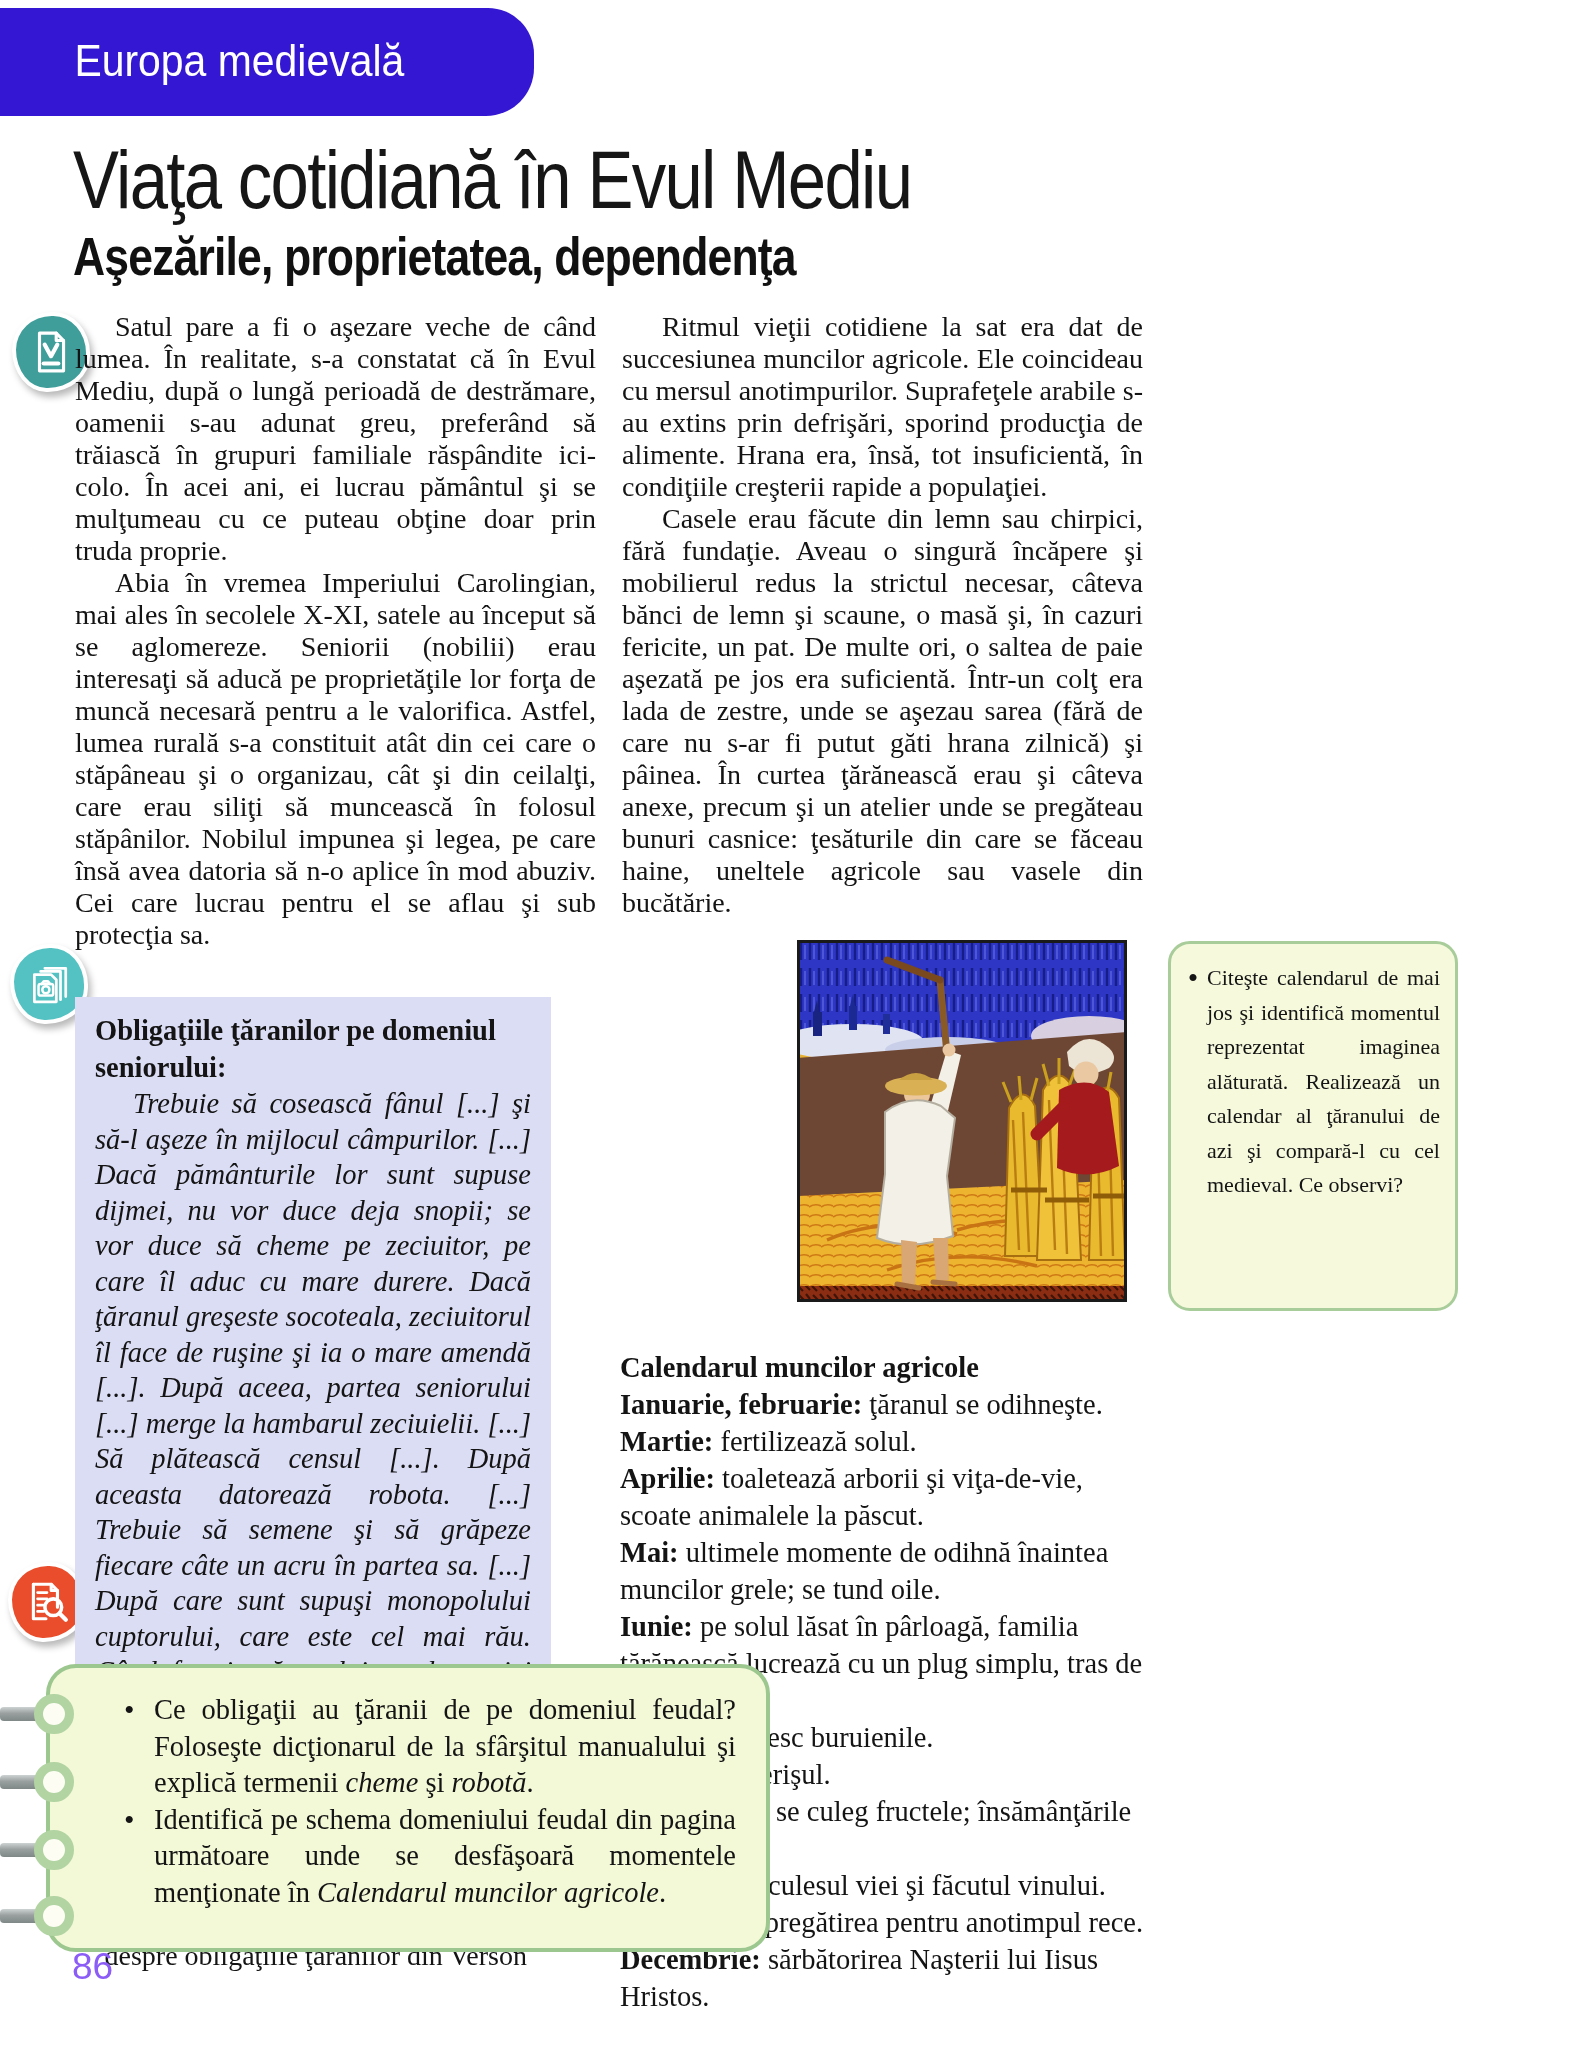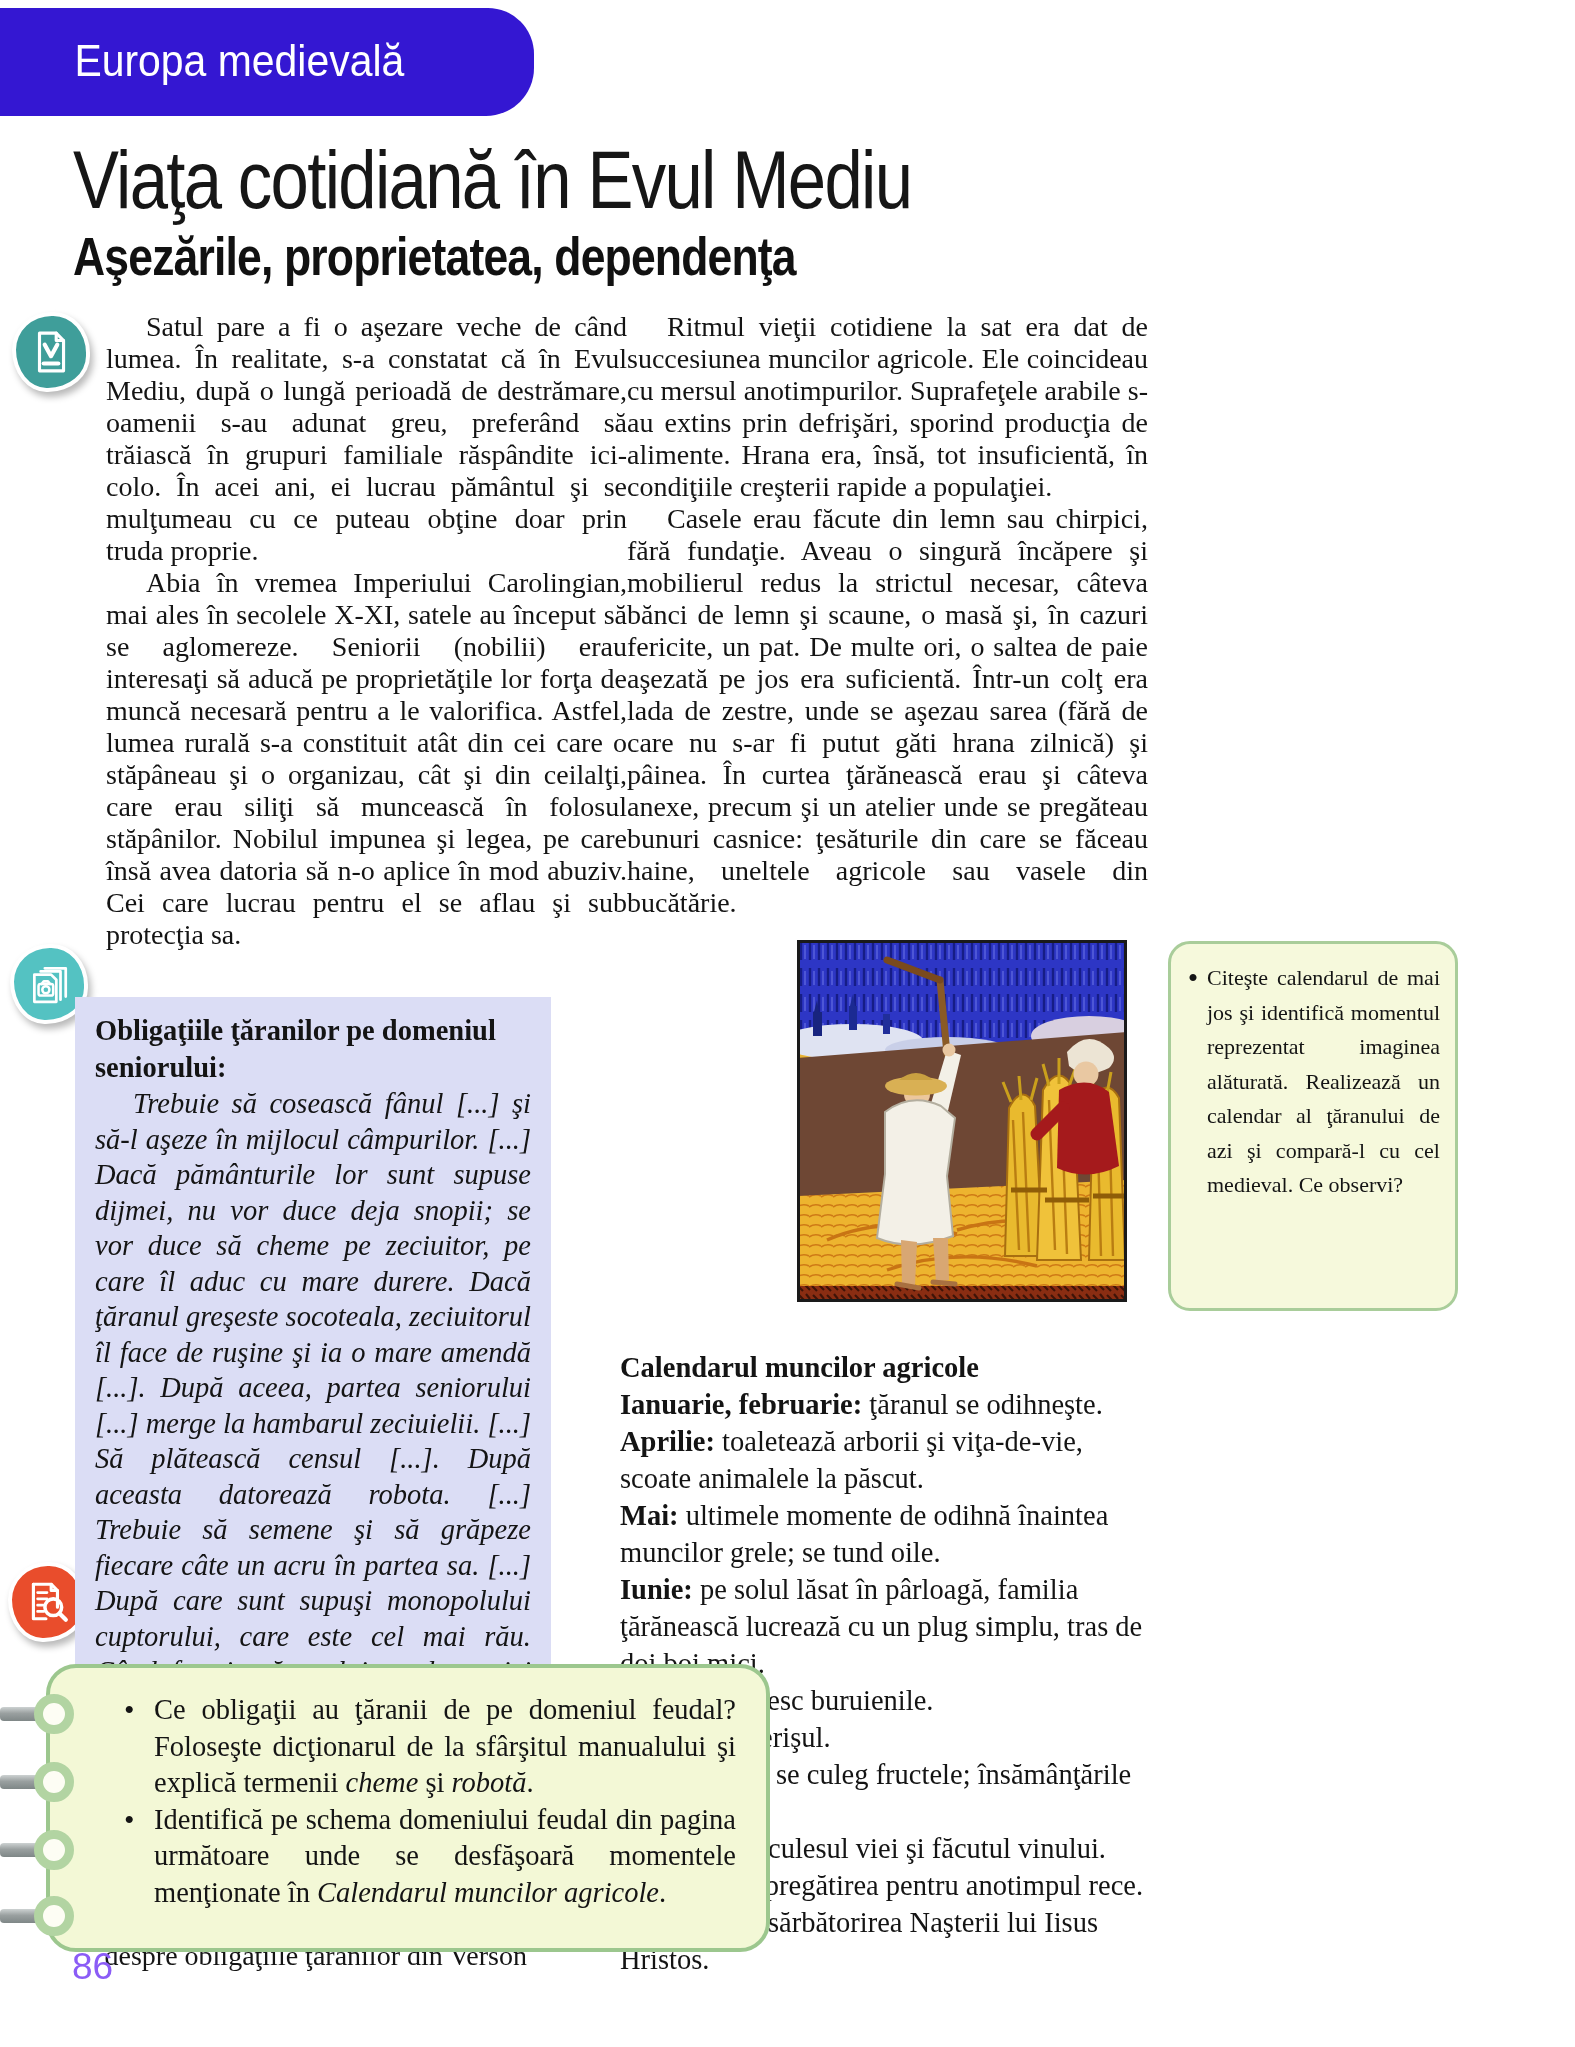--- a/index.html
+++ b/index.html
@@ -13,21 +13,21 @@
           line-height:106px;padding-left:80px;transform:scaleX(.93);transform-origin:left center;
           white-space:nowrap;}
   .main-title{position:absolute;left:73px;top:134px;font-family:"Liberation Sans",sans-serif;
           font-size:82px;font-weight:400;letter-spacing:-2px;color:#161616;line-height:1.12;
           transform:scaleX(.84);transform-origin:left top;white-space:nowrap;}
   .sub-title{position:absolute;left:73px;top:228px;font-family:"Liberation Sans",sans-serif;
           font-size:53px;font-weight:700;letter-spacing:-1px;color:#111;line-height:1.1;
           transform:scaleX(.84);transform-origin:left top;white-space:nowrap;}
 
   
-  .columns{position:absolute;left:75px;top:311px;width:1068px;display:flex;margin-left:31px;}
+  .columns{position:absolute;left:75px;top:311px;width:1068px;display:flex;gap:26px;}
   .col{width:521px;font-size:28px;line-height:32px;text-align:justify;}
   .col p{margin:0;text-indent:40px;}
 
   
   .margin-icon{position:absolute;width:78px;height:80px;box-sizing:border-box;
           border:4px solid #fff;border-radius:52% 48% 55% 45% / 48% 52% 46% 54%;
           box-shadow:3px 5px 7px rgba(0,0,0,.28);display:flex;align-items:center;justify-content:center;}
   .mi-1{left:12px;top:312px;background:#3f9e9a;}
   .mi-2{left:10px;top:944px;background:#54c2c2;}
   .mi-3{left:8px;top:1562px;background:#e94d2c;}
@@ -198,20 +198,21 @@
   <div class="activity-box">
     <div class="activity-inner">
       <div class="act-bullet">•</div>
       <div class="act-text">Citeşte calendarul de mai jos şi identifică momentul reprezentat imaginea alăturată. Realizează un calendar al ţăranului de azi şi compară-l cu cel medieval. Ce observi?</div>
     </div>
   </div>
 
   <div class="calendar">
     <p class="cal-heading">Calendarul muncilor agricole</p>
     <p class="cal-entry"><span class="cal-month">Ianuarie, februarie:</span><span> ţăranul se odihneşte.</span></p>
+    <p class="cal-entry"><span class="cal-month">Martie:</span><span> fertilizează solul.</span></p>
     <p class="cal-entry"><span class="cal-month">Aprilie:</span><span> toaletează arborii şi viţa-de-vie, scoate animalele la păscut.</span></p>
     <p class="cal-entry"><span class="cal-month">Mai:</span><span> ultimele momente de odihnă înaintea muncilor grele; se tund oile.</span></p>
     <p class="cal-entry"><span class="cal-month">Iunie:</span><span> pe solul lăsat în pârloagă, familia ţărănească lucrează cu un plug simplu, tras de doi boi mici.</span></p>
     <p class="cal-entry"><span class="cal-month">Iulie:</span><span> se plivesc buruienile.</span></p>
     <p class="cal-entry"><span class="cal-month">August:</span><span> secerişul.</span></p>
     <p class="cal-entry"><span class="cal-month">Septembrie:</span><span> se culeg fructele; însămânţările de toamnă.</span></p>
     <p class="cal-entry"><span class="cal-month">Octombrie:</span><span> culesul viei şi făcutul vinului.</span></p>
     <p class="cal-entry"><span class="cal-month">Noiembrie:</span><span> pregătirea pentru anotimpul rece.</span></p>
     <p class="cal-entry"><span class="cal-month">Decembrie:</span><span> sărbătorirea Naşterii lui Iisus Hristos.</span></p>
   </div>

